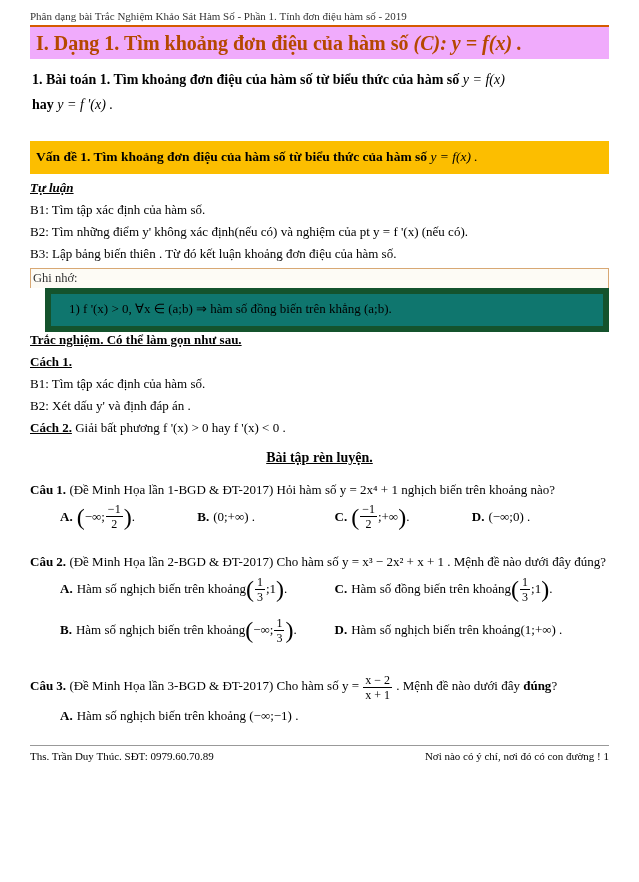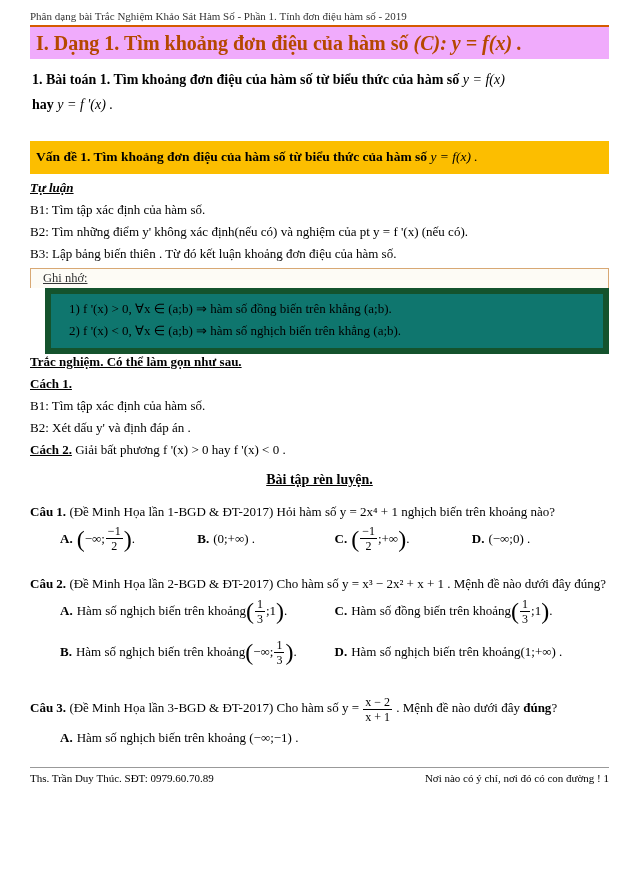--- a/index.html
+++ b/index.html
@@ -46,24 +46,23 @@
     font-weight: bold;
     font-style: italic;
     text-decoration: underline;
     margin: 6px 0;
     font-size: 13px;
   }
   .step { margin: 6px 0; font-size: 13px; }
   .ghinho-head {
     border: 1px solid #d8a874;
     background: #fdfbf5;
-    padding: 2px 12px;
+    padding: 2px 2px;
     font-size: 12.5px;
     border-bottom: none;
-    text-decoration: underline;
     color: #333;
   }
   .ghinho-body {
     border: 6px solid #14532d;
     background: #0f766e;
     padding: 4px 6px 6px 18px;
     font-size: 13px;
     line-height: 1.7;
     margin-left: 15px;
   }
@@ -151,21 +150,20 @@
 </div>
 
 <div class="section-label">Tự luận</div>
 <div class="step">B1: Tìm tập xác định của hàm số.</div>
 <div class="step">B2: Tìm những điểm y' không xác định(nếu có) và nghiệm của pt y = f '(x) (nếu có).</div>
 <div class="step">B3: Lập bảng biến thiên . Từ đó kết luận khoảng đơn điệu của hàm số.</div>
 
 <div class="ghinho-head">Ghi nhớ:</div>
 <div class="ghinho-body">
   <div>1)   f '(x) &gt; 0, ∀x ∈ (a;b) ⇒  hàm số đồng biến trên khẳng (a;b).</div>
-  <div>2)   f '(x) &lt; 0, ∀x ∈ (a;b) ⇒  hàm số nghịch biến trên khẳng (a;b).</div>
 </div>
 
 <div class="trac-nghiem-head">Trắc nghiệm. Có thể làm gọn như sau.</div>
 <div class="cach-label">Cách 1.</div>
 <div class="step">B1: Tìm tập xác định của hàm số.</div>
 <div class="step">B2: Xét dấu y' và định đáp án .</div>
 <div class="step">
   <span style="font-weight:bold;text-decoration:underline">Cách 2.</span><span> Giải bất phương f '(x) &gt; 0  hay  f '(x) &lt; 0 .</span>
 </div>
 

